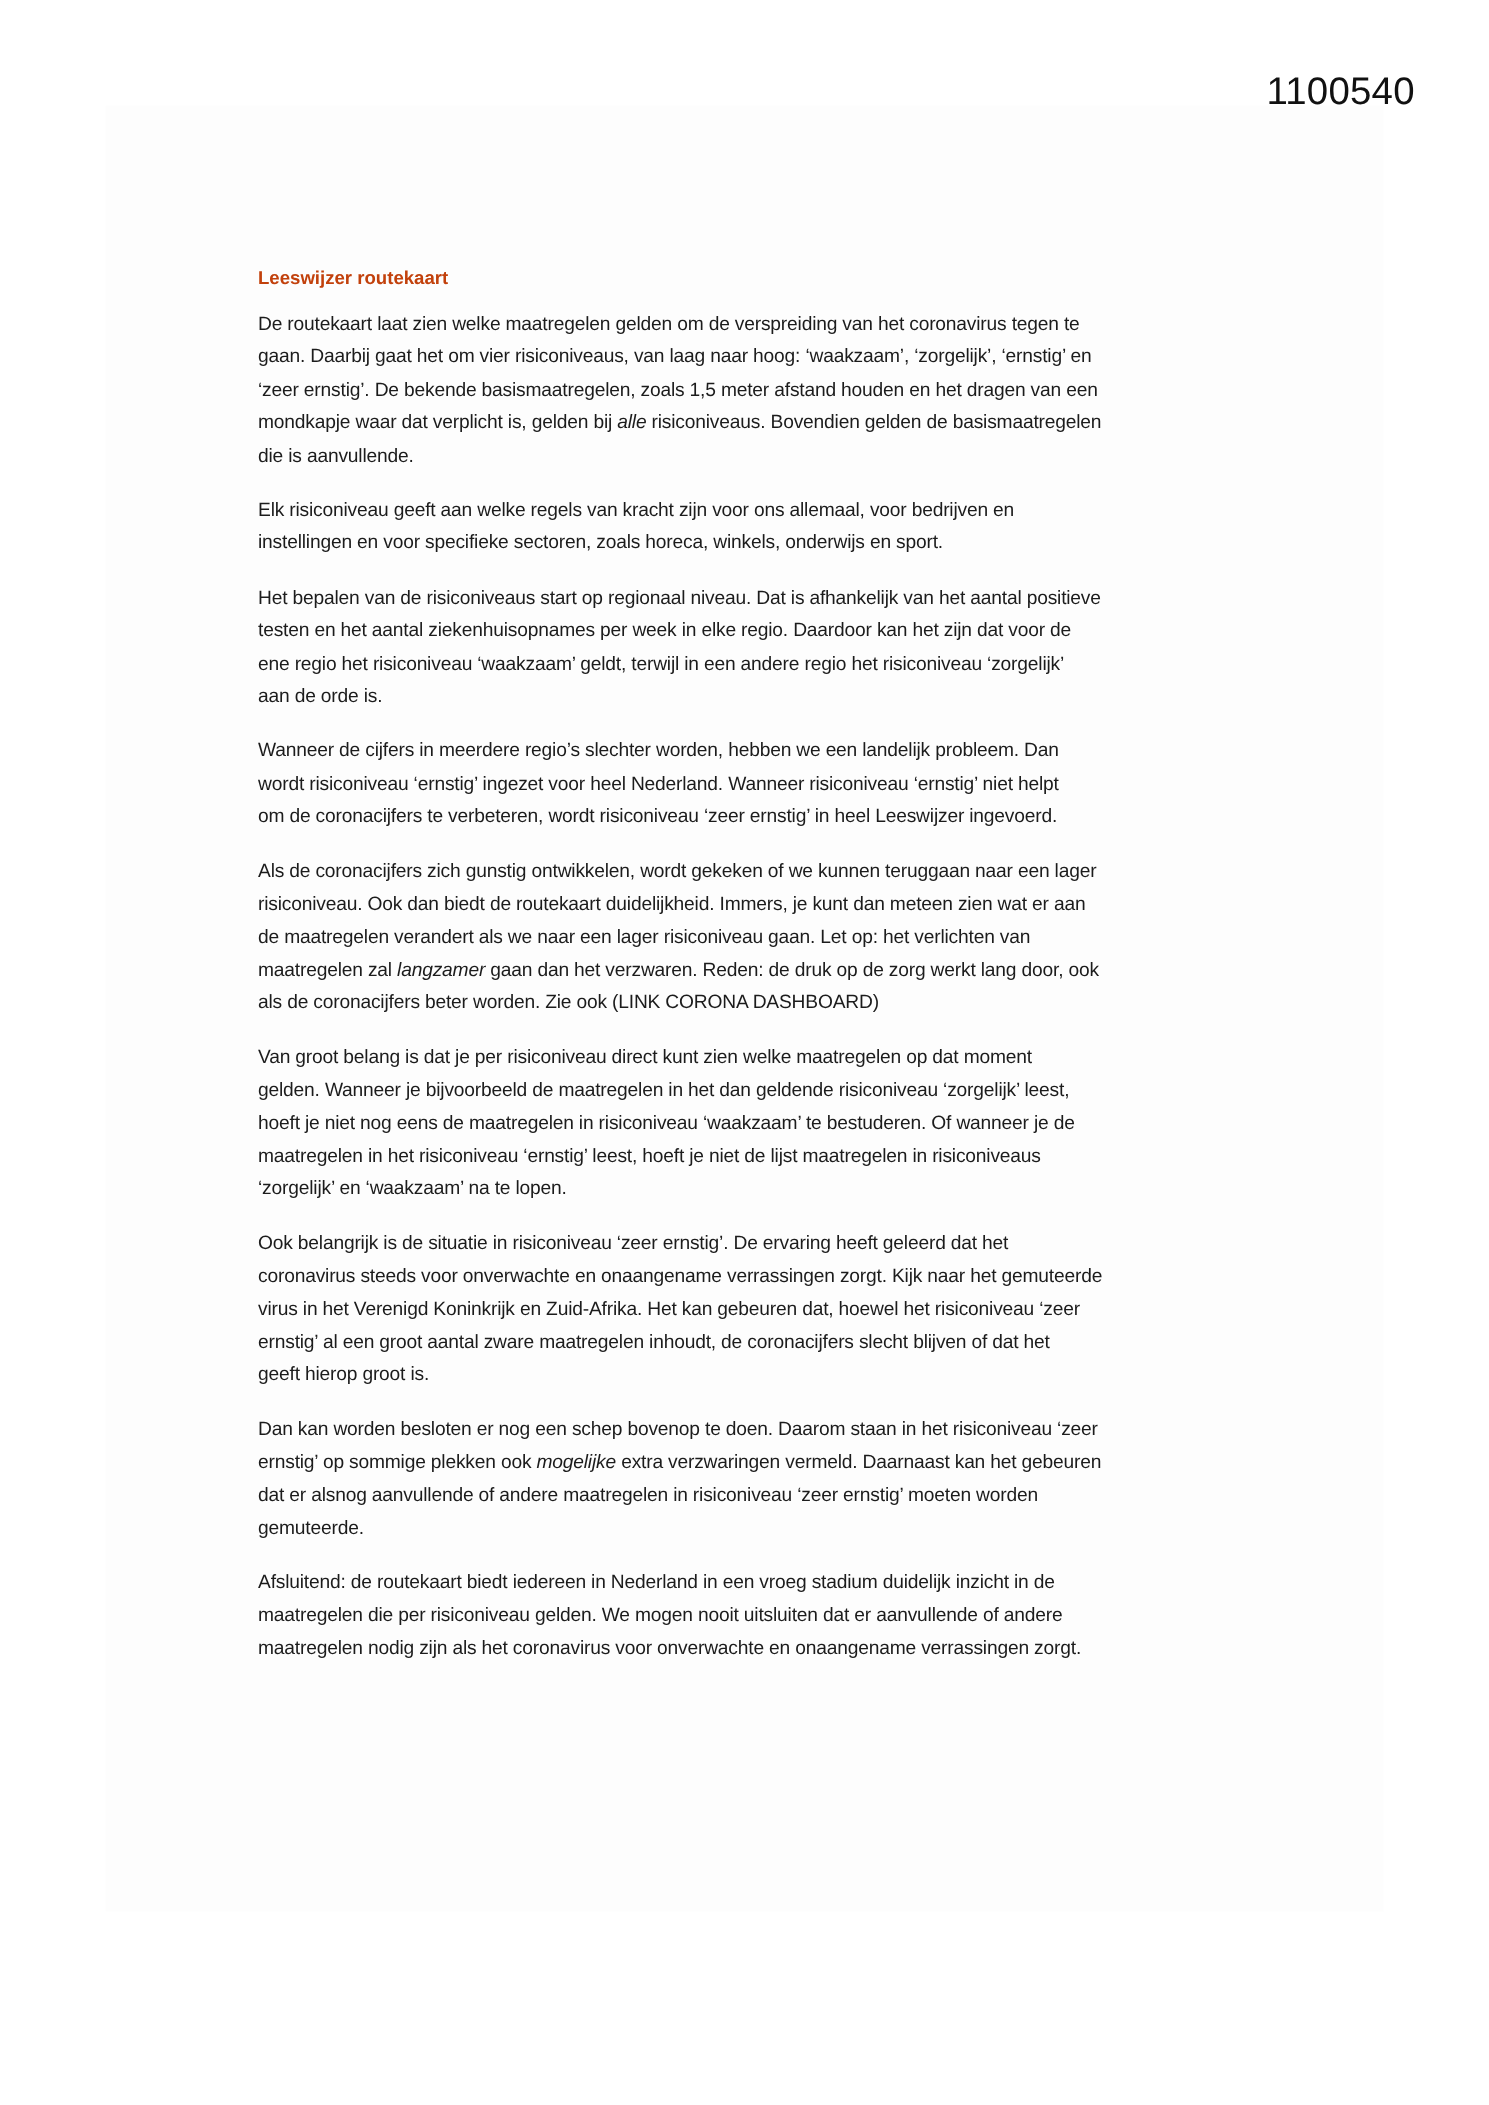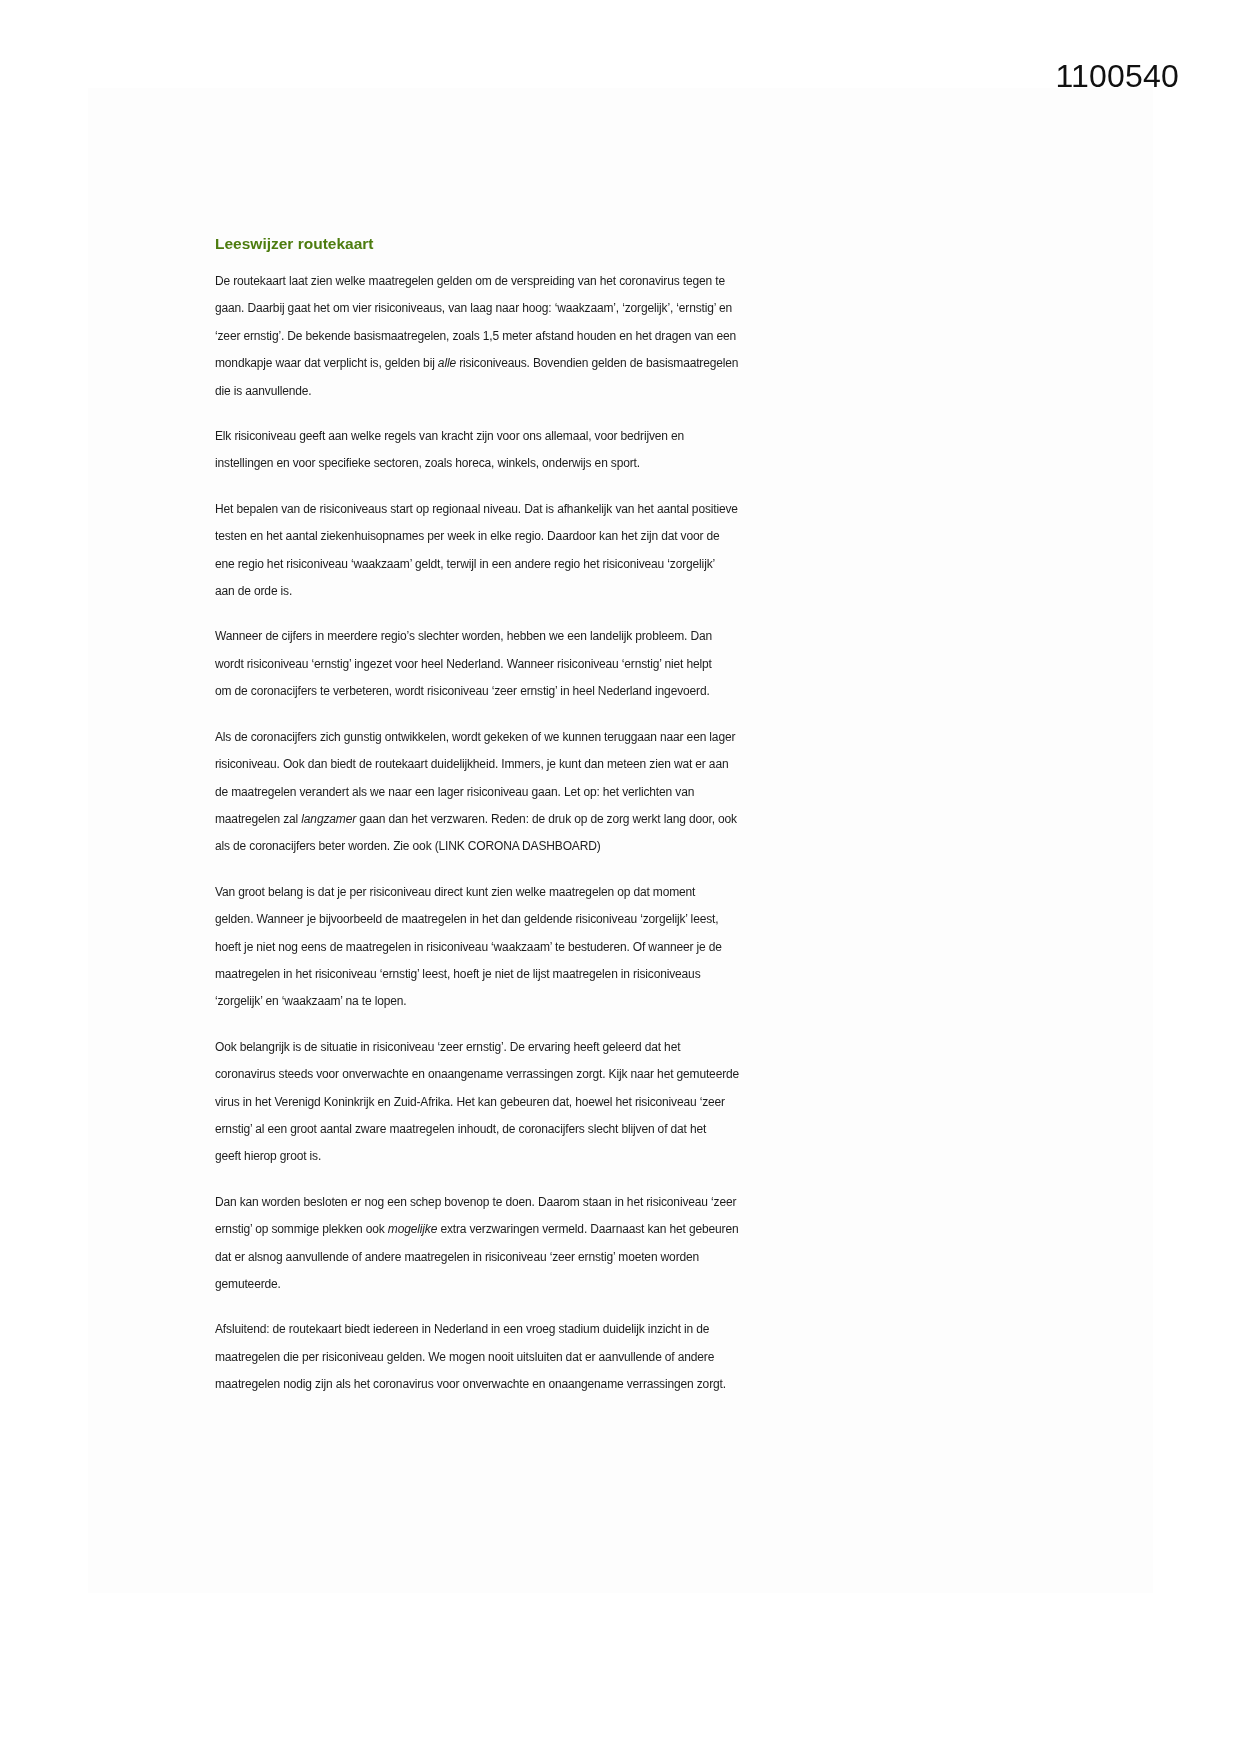--- a/index.html
+++ b/index.html
@@ -34,31 +34,31 @@
     }
     .content {
       position: absolute;
       left: 215px;
       top: 218px;
       width: 830px;
     }
     .title {
       font-weight: bold;
       font-size: 15.5px;
-      margin: 16px 0 14px 0;
+      margin: 5px 0 14px 0;
       line-height: 20px;
-      color: #4d7c0f;
+      color: #c2410c;
     }
     .para {
       margin: 0 0 18px 0;
     }
     .line {
       display: block;
       white-space: nowrap;
-      font-size: 12px;
+      font-size: 16px;
       line-height: 27.4px;
       letter-spacing: -0.15px;
       color: #1c1c1c;
     }
     .line i { font-style: italic; }
   </style>
 </head>
 <body>
 
 <div class="page-panel"></div>
@@ -81,21 +81,21 @@
       </div>
       <div class="para">
         <span class="line">Het bepalen van de risiconiveaus start op regionaal niveau. Dat is afhankelijk van het aantal positieve</span>
         <span class="line">testen en het aantal ziekenhuisopnames per week in elke regio. Daardoor kan het zijn dat voor de</span>
         <span class="line">ene regio het risiconiveau ‘waakzaam’ geldt, terwijl in een andere regio het risiconiveau ‘zorgelijk’</span>
         <span class="line">aan de orde is.</span>
       </div>
       <div class="para">
         <span class="line">Wanneer de cijfers in meerdere regio’s slechter worden, hebben we een landelijk probleem. Dan</span>
         <span class="line">wordt risiconiveau ‘ernstig’ ingezet voor heel Nederland. Wanneer risiconiveau ‘ernstig’ niet helpt</span>
-        <span class="line">om de coronacijfers te verbeteren, wordt risiconiveau ‘zeer ernstig’ in heel Nederland ingevoerd.</span>
+        <span class="line">om de coronacijfers te verbeteren, wordt risiconiveau ‘zeer ernstig’ in heel Leeswijzer ingevoerd.</span>
       </div>
       <div class="para">
         <span class="line">Als de coronacijfers zich gunstig ontwikkelen, wordt gekeken of we kunnen teruggaan naar een lager</span>
         <span class="line">risiconiveau. Ook dan biedt de routekaart duidelijkheid. Immers, je kunt dan meteen zien wat er aan</span>
         <span class="line">de maatregelen verandert als we naar een lager risiconiveau gaan. Let op: het verlichten van</span>
         <span class="line">maatregelen zal <i>langzamer</i> gaan dan het verzwaren. Reden: de druk op de zorg werkt lang door, ook</span>
         <span class="line">als de coronacijfers beter worden. Zie ook (LINK CORONA DASHBOARD)</span>
       </div>
       <div class="para">
         <span class="line">Van groot belang is dat je per risiconiveau direct kunt zien welke maatregelen op dat moment</span>

